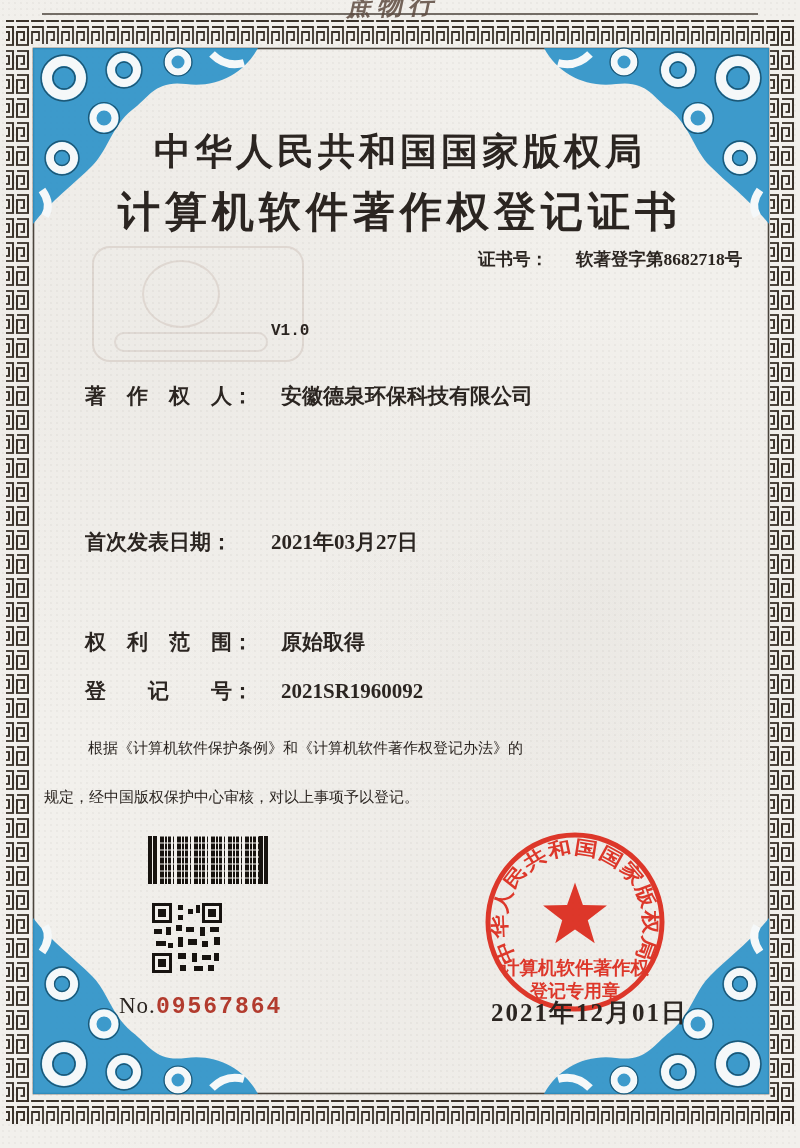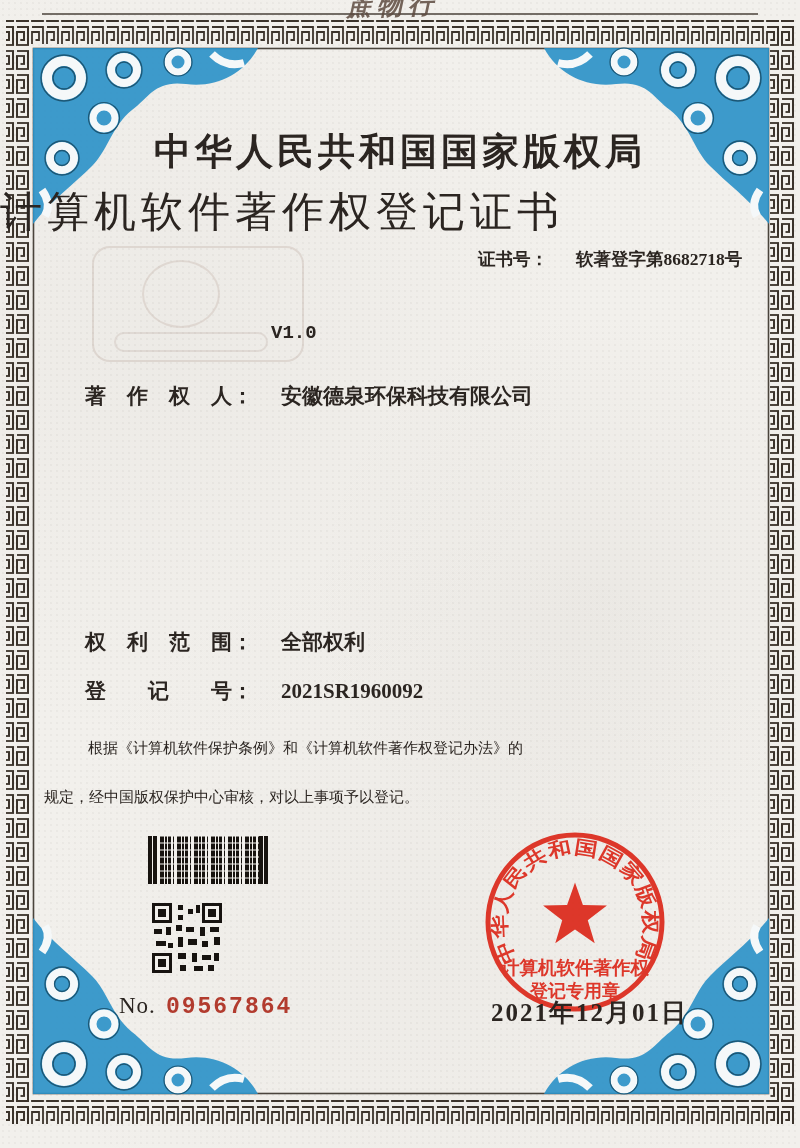--- a/index.html
+++ b/index.html
@@ -14,49 +14,49 @@
   }
   .noise{position:absolute;inset:0;pointer-events:none;
     background-image:radial-gradient(rgba(90,85,80,.05) 1px, transparent 1.3px);
     background-size:6px 6px;}
   .border-svg{position:absolute;left:0;top:0;}
   .topline{position:absolute;left:42px;top:13px;width:716px;border-top:2px solid #544c45;opacity:.8;}
   .handwriting{position:absolute;left:346px;top:-11px;font-size:25px;font-weight:bold;
     color:rgba(93,74,63,.85);transform:rotate(-2deg);letter-spacing:6px;font-style:italic;}
   .t1{position:absolute;left:0;top:127px;width:100%;text-align:center;
     font-size:37px;font-weight:bold;letter-spacing:4px;}
-  .t2{position:absolute;left:0;top:184px;width:100%;text-align:left;
-    font-size:42px;font-weight:normal;letter-spacing:5px;}
+  .t2{position:absolute;left:0;top:184px;width:100%;text-align:center;
+    font-size:42px;font-weight:bold;letter-spacing:5px;}
   .certno{position:absolute;left:478px;top:247px;font-size:17.5px;font-weight:bold;}
   .certno .v{margin-left:28px;}
   .emboss{position:absolute;left:92px;top:246px;width:208px;height:112px;
     border:2px solid rgba(185,165,155,.30);border-radius:18px;}
   .emboss .c{position:absolute;left:48px;top:12px;width:74px;height:64px;
     border:2px solid rgba(185,165,155,.28);border-radius:50%;}
   .emboss .o{position:absolute;left:20px;bottom:8px;width:150px;height:16px;
     border:2px solid rgba(185,165,155,.25);border-radius:10px;}
   .row{position:absolute;left:85px;font-size:21px;font-weight:bold;white-space:nowrap;}
   .row .lab{display:inline-block;min-width:158px;}
   .row .val{margin-left:28px;}
-  .v2{position:absolute;left:271px;font-size:19px;font-weight:bold;
+  .v2{position:absolute;left:271px;font-size:16px;font-weight:bold;
       font-family:"Liberation Mono","DejaVu Sans Mono",monospace;}
   .para{position:absolute;left:44px;top:724px;width:688px;font-size:15px;
     font-weight:normal;line-height:49px;}
   .para .l1{text-indent:44px;}
   .barcode{position:absolute;left:148px;top:836px;width:120px;height:48px;
     background:
       repeating-linear-gradient(0deg, rgba(242,240,236,0) 0 5px, rgba(242,240,236,.5) 5px 7px),
       repeating-linear-gradient(90deg,#17130f 0 2px,#f2f0ec 2px 3px,#17130f 3px 6px,
         #f2f0ec 6px 8px,#17130f 8px 9px,#f2f0ec 9px 12px,#17130f 12px 16px,#f2f0ec 16px 17px);}
   .barcode:before,.barcode:after{content:"";position:absolute;top:0;bottom:0;width:9px;background:
       repeating-linear-gradient(90deg,#17130f 0 4px,#f2f0ec 4px 5px,#17130f 5px 9px);}
   .barcode:before{left:0;} .barcode:after{right:0;}
   .qr{position:absolute;left:152px;top:903px;}
   .serial{position:absolute;left:119px;top:993px;font-size:23px;letter-spacing:1px;}
-  .serial .num{color:#b23b2e;margin-left:10px;letter-spacing:2px;
+  .serial .num{color:#b23b2e;letter-spacing:2px;
     font-family:"Liberation Mono","DejaVu Sans Mono",monospace;font-weight:bold;}
   .sealwrap{position:absolute;left:475px;top:822px;}
   .issuedate{position:absolute;left:491px;top:996px;font-size:25px;font-weight:bold;letter-spacing:2px;}
 </style>
 </head>
 <body>
 
 <div class="page">
   <div class="noise"></div>
 
@@ -117,22 +117,25 @@
     <div class="c"></div>
     <div class="o"></div>
   </div>
 
   <div class="v2" style="top:322px">V1.0</div>
 
   <div class="row" style="top:382px">
     <span class="lab">著　作　权　人：</span><span class="val">安徽德泉环保科技有限公司</span>
   </div>
 
+  <div class="row" style="top:528px">
+    <span class="lab">首次发表日期：</span><span class="val">2021年03月27日</span>
+  </div>
   <div class="row" style="top:628px">
-    <span class="lab">权　利　范　围：</span><span class="val">全部权利</span>
+    <span class="lab">权　利　范　围：</span><span class="val">原始取得</span>
   </div>
   <div class="row" style="top:677px">
     <span class="lab">登　　记　　号：</span><span class="val">2021SR1960092</span>
   </div>
 
   <div class="para">
     <div class="l1">根据《计算机软件保护条例》和《计算机软件著作权登记办法》的</div>
     <div class="l2">规定，经中国版权保护中心审核，对以上事项予以登记。</div>
   </div>
 

